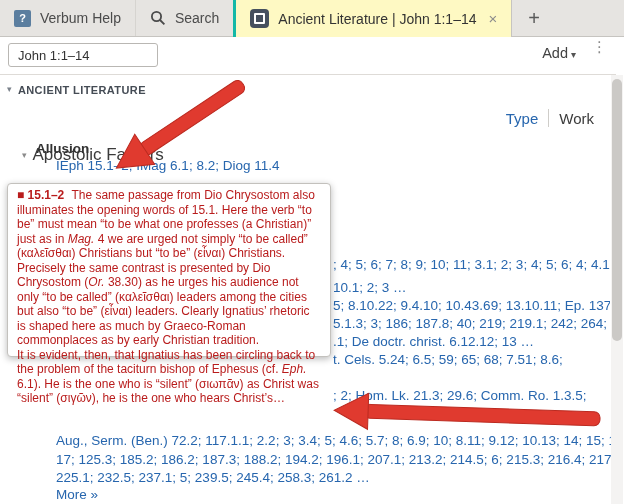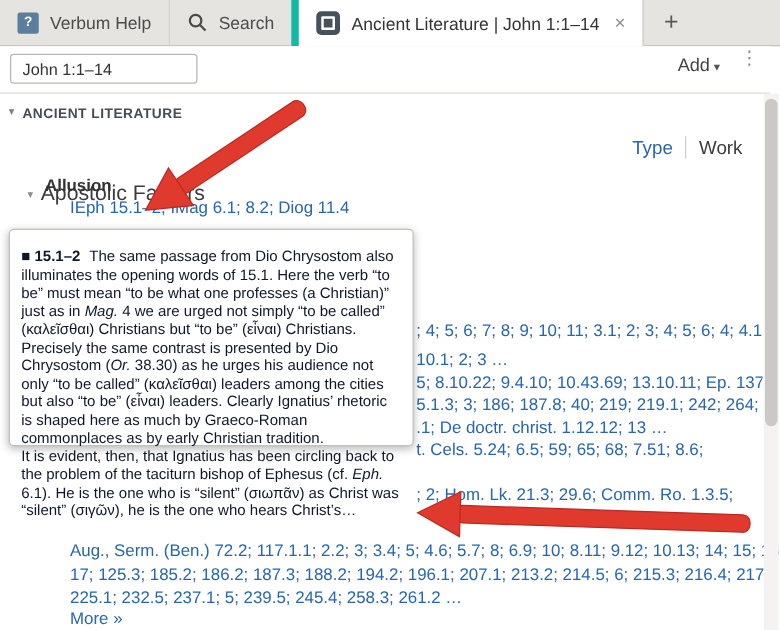--- a/index.html
+++ b/index.html
@@ -8,21 +8,21 @@
     background:#ffffff;
     font-family:"Liberation Sans","DejaVu Sans",sans-serif;
     -webkit-font-smoothing:antialiased;
   }
   
   .tabbar{position:absolute;left:0;top:0;width:624px;height:36px;
     background:#e6e4e1;border-bottom:1px solid #c6c4c0;display:flex;align-items:stretch;}
   .tab{display:flex;align-items:center;padding:0 14px;font-size:14px;color:#4b4b4b;
     border-right:1px solid #d6d4d0;cursor:default;white-space:nowrap;}
   .tab .tlabel{margin-left:9px;}
-  .tab.active{background:#ffffff;color:#333;border-left:6px solid #14b8a6;
+  .tab.active{background:#fef9c3;color:#333;border-left:3px solid #14b8a6;
     border-right:1px solid #c6c4c0;height:37px;box-sizing:border-box;margin-left:-1px;}
   .helpicon{width:17px;height:17px;background:#5b7e9f;border-radius:2px;color:#fff;
     font-size:11px;font-weight:bold;display:flex;align-items:center;justify-content:center;}
   .guideicon{width:19px;height:19px;background:#46505e;border-radius:4px;
     display:flex;align-items:center;justify-content:center;}
   .guideicon span{display:block;width:7px;height:7px;border:2px solid #fff;border-radius:1px;}
   .closex{margin-left:12px;color:#8d8d8d;font-size:15px;line-height:1;}
   .newtab{display:flex;align-items:center;padding:0 16px;font-size:20px;color:#5a5a5a;}
   
   .toolbar{position:absolute;left:0;top:37px;width:616px;height:37px;background:#fff;
@@ -49,22 +49,22 @@
   
   .fragwrap{position:absolute;left:333px;top:0;width:277px;height:504px;overflow:hidden;}
   .frag{position:absolute;left:0;font-size:13.5px;color:#2766ae;white-space:nowrap;}
   
   .bottomrefs{position:absolute;left:56px;top:432px;width:562px;font-size:13.5px;
     color:#2766ae;line-height:18.5px;white-space:nowrap;}
   .morelink{position:absolute;left:56px;top:487px;font-size:13.5px;color:#2766ae;}
   
   .tooltip{position:absolute;left:7px;top:183px;width:324px;height:174px;box-sizing:border-box;
     background:#fff;border:1px solid #c3c1bd;border-radius:4px;
-    box-shadow:0 2px 7px rgba(0,0,0,.28);padding:14px 9px;
-    font-size:12px;line-height:14.5px;color:#0f172a;}
+    box-shadow:0 2px 7px rgba(0,0,0,.28);padding:4px 9px;
+    font-size:12px;line-height:14.5px;color:#b91c1c;}
   .tooltip .bold{font-weight:bold;}
   .tooltip .it{font-style:italic;}
   .tooltip .marker{font-weight:bold;margin-right:4px;}
   .tooltip .cite{text-align:right;margin-top:0;}
   
   .scrolltrack{position:absolute;right:1px;top:75px;width:12px;height:429px;background:#f4f3f2;}
   .scrollthumb{position:absolute;left:1px;top:4px;width:10px;height:262px;background:#cbc9c6;border-radius:5px;}
   
   .arrows{position:absolute;left:0;top:0;width:624px;height:504px;pointer-events:none;}
 </style>
@@ -113,21 +113,21 @@
 
 <div class="allusion">Allusion</div>
 
 <div class="linkline"><a>IEph 15.1–2</a><span>; </span><a>IMag 6.1</a><span>; </span><a>8.2</a><span>; </span><a>Diog 11.4</a></div>
 
 <div class="fragwrap">
   <div class="frag" style="top:257px;">; 4; 5; 6; 7; 8; 9; 10; 11; 3.1; 2; 3; 4; 5; 6; 4; 4.1; 2;</div>
   <div class="frag" style="top:280px;">10.1; 2; 3 …</div>
   <div class="frag" style="top:298px;">5; 8.10.22; 9.4.10; 10.43.69; 13.10.11; Ep. 137;</div>
   <div class="frag" style="top:316px;">5.1.3; 3; 186; 187.8; 40; 219; 219.1; 242; 264;</div>
-  <div class="frag" style="top:334px;">.1; De doctr. christ. 1.12.12; 13 …</div>
+  <div class="frag" style="top:334px;">.1; De doctr. christ. 6.12.12; 13 …</div>
   <div class="frag" style="top:352px;">t. Cels. 5.24; 6.5; 59; 65; 68; 7.51; 8.6;</div>
   <div class="frag" style="top:388px;">; 2; Hom. Lk. 21.3; 29.6; Comm. Ro. 1.3.5;</div>
 </div>
 
 <div class="bottomrefs">
   <div>Aug., Serm. (Ben.) 72.2; 117.1.1; 2.2; 3; 3.4; 5; 4.6; 5.7; 8; 6.9; 10; 8.11; 9.12; 10.13; 14; 15; 16;</div>
   <div>17; 125.3; 185.2; 186.2; 187.3; 188.2; 194.2; 196.1; 207.1; 213.2; 214.5; 6; 215.3; 216.4; 217.2;</div>
   <div>225.1; 232.5; 237.1; 5; 239.5; 245.4; 258.3; 261.2 …</div>
 </div>
 <div class="morelink">More »</div>

